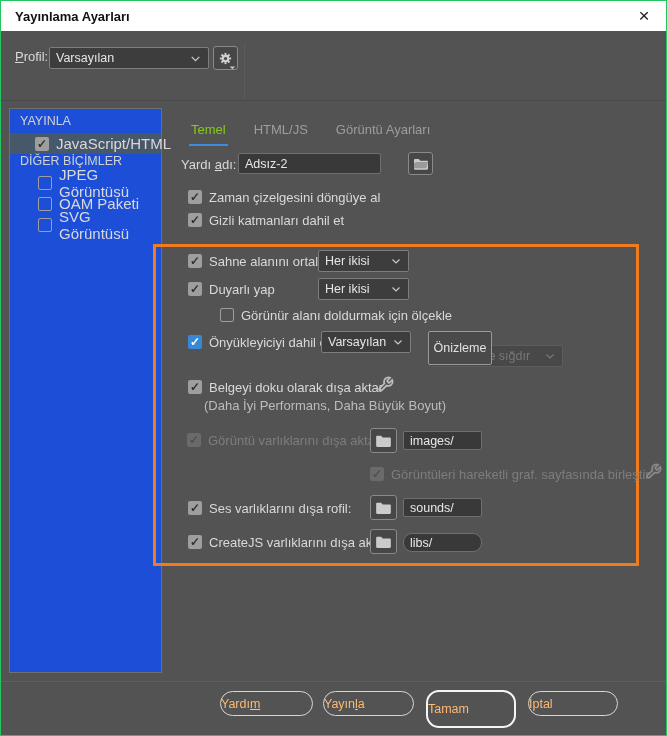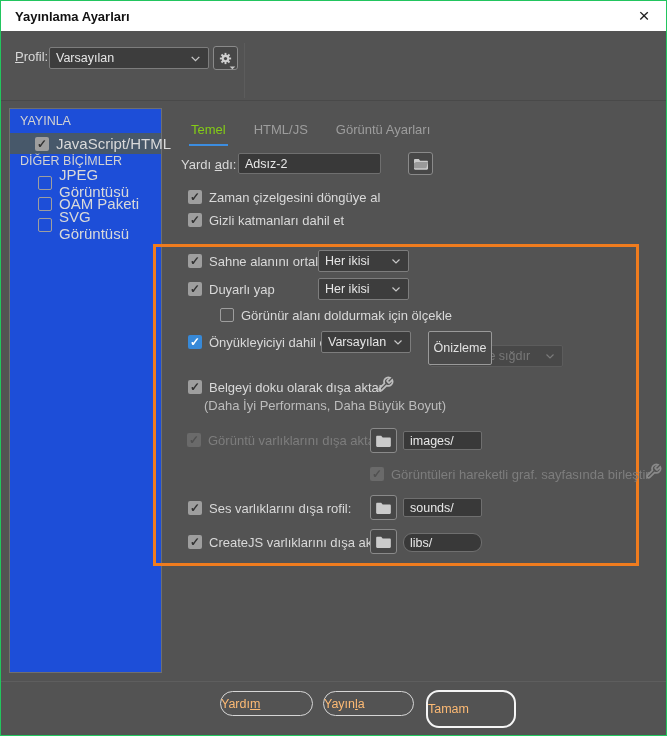--- a/index.html
+++ b/index.html
@@ -282,14 +282,15 @@
   <button class="pill" style="left:219px;top:690px;width:93px;">
       <span>Yardı</span>
       <span class="mn">m</span>
     </button>
   <button class="pill" style="left:322px;top:690px;width:91px;">
       <span>Yayın</span>
       <span class="mn">l</span>
       <span>a</span>
     </button>
   <button class="pill default" style="left:425px;top:689px;width:90px;">Tamam</button>
+  <button class="pill" style="left:527px;top:690px;width:90px;">İptal</button>
 
 </div>
 
 </body></html>

